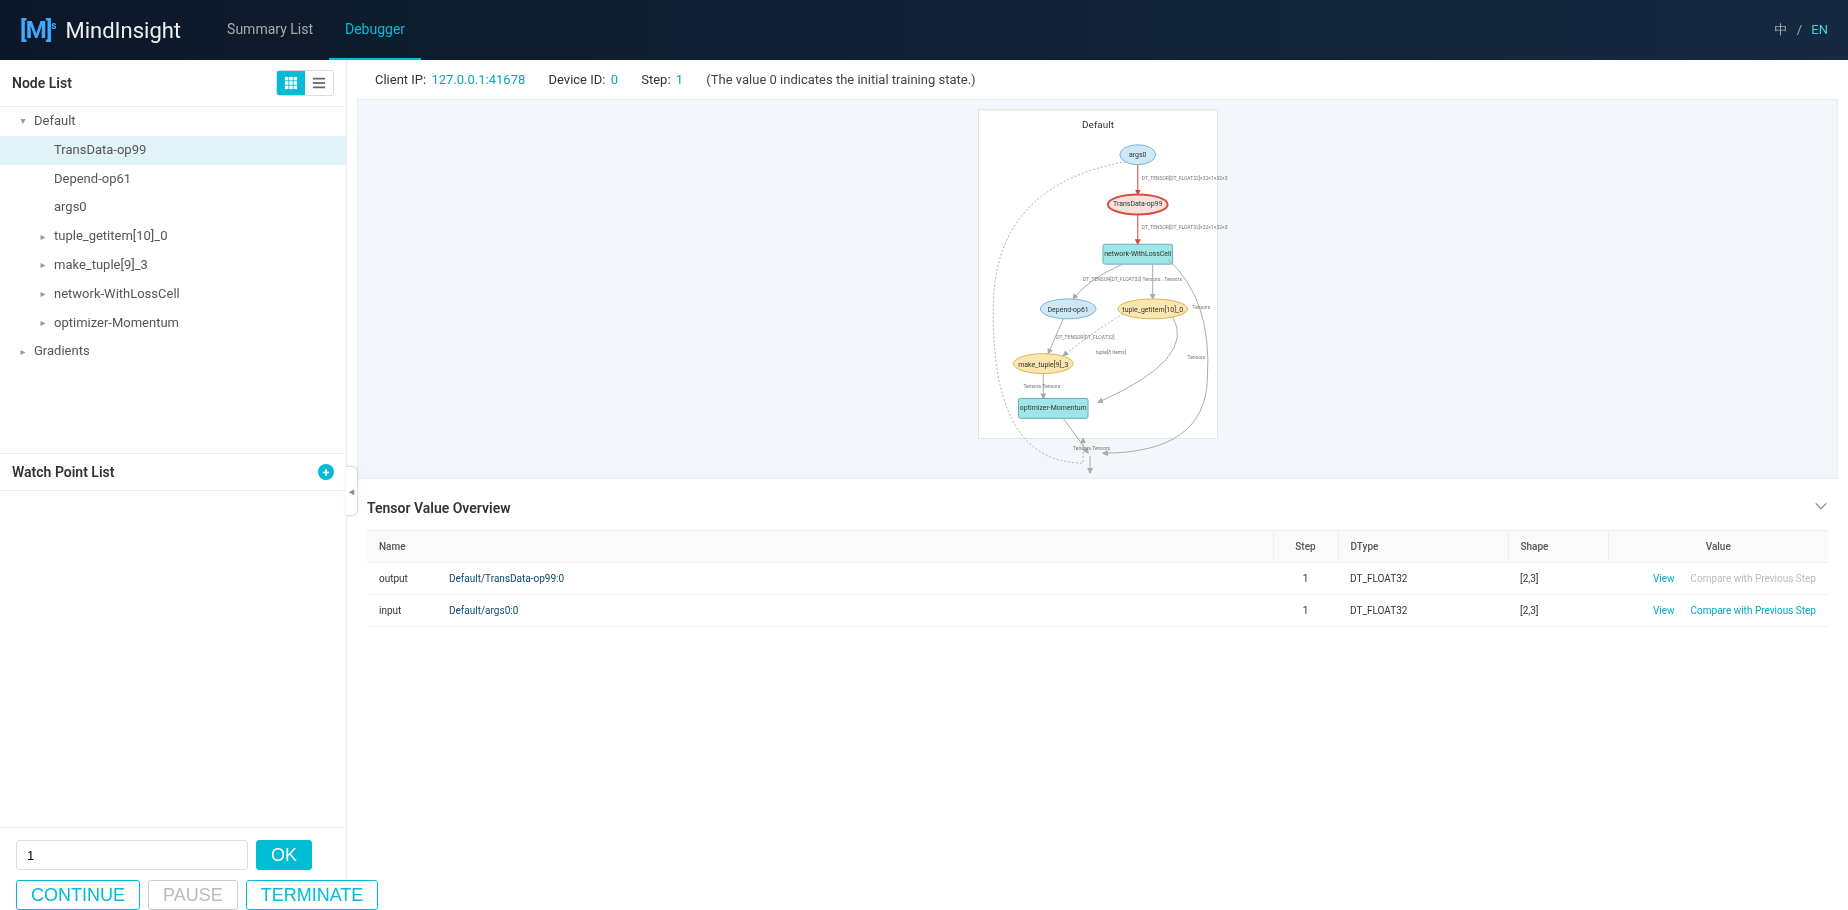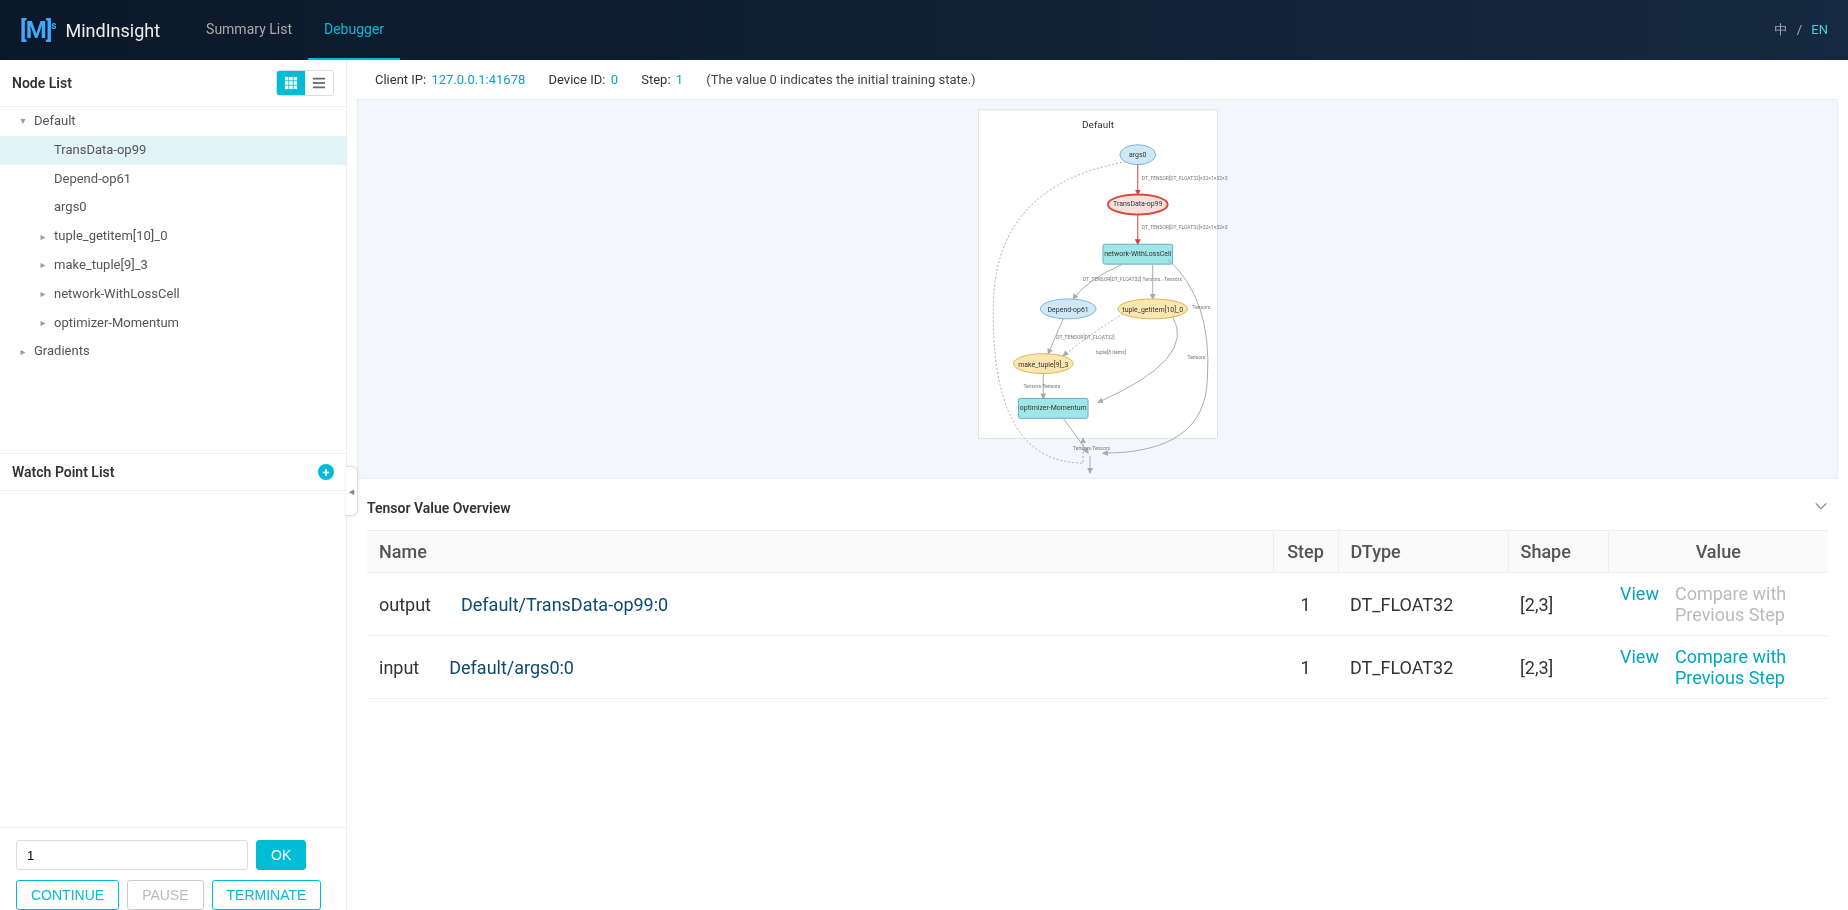--- a/index.html
+++ b/index.html
@@ -2,21 +2,21 @@
 <html><head>
   <meta charset="utf-8">
   <style>
     * { box-sizing: border-box; margin: 0; padding: 0; }
     body { font-family: -apple-system, BlinkMacSystemFont, "Segoe UI", Roboto, sans-serif; font-size: 14px; color: #333; background: #fff; }
     
     .header { display: flex; align-items: center; background: linear-gradient(to right, #0b1829, #152940); height: 60px; padding: 0 20px; color: #fff; }
     .logo { display: flex; align-items: center; margin-right: 30px; }
     .logo-icon { color: #40a9ff; font-size: 24px; font-weight: bold; margin-right: 10px; letter-spacing: -1px; }
     .logo-icon sup { font-size: 10px; }
-    .logo-text { font-size: 18px; font-weight: 400; color: #eee; }
+    .logo-text { font-size: 22px; font-weight: 400; color: #eee; }
     .nav-tabs { display: flex; height: 100%; }
     .nav-tab { display: flex; align-items: center; padding: 0 16px; color: #aaa; cursor: pointer; border-bottom: 2px solid transparent; }
     .nav-tab.active { color: #00bcd4; border-bottom-color: #00bcd4; }
     .lang-switch { margin-left: auto; color: #aaa; font-size: 13px; }
     .lang-switch .sep { margin: 0 6px; }
     .lang-switch .active { color: #40d0e0; }
     .lang-switch span { cursor: pointer; }
 
     .main { display: flex; height: calc(100vh - 48px); }
     
@@ -39,21 +39,21 @@
     .tree-item.depth-1 { padding-left: 38px; }
     .tree-item.selected { background: #e0f4f8; }
 
     .watch-header { display: flex; align-items: center; justify-content: space-between; padding: 10px 12px; border-top: 1px solid #eee; border-bottom: 1px solid #eee; font-size: 14px; font-weight: 600; }
     .watch-header .add-btn { width: 16px; height: 16px; border-radius: 50%; background: #00bcd4; color: #fff; display: flex; align-items: center; justify-content: center; font-size: 13px; line-height: 1; cursor: pointer; }
     .watch-body { flex: 1; }
 
     .sidebar-footer { padding: 12px 16px; border-top: 1px solid #eee; }
     .step-row { display: flex; gap: 8px; margin-bottom: 10px; }
     .step-row input { width: 232px; height: 30px; border: 1px solid #ddd; border-radius: 3px; padding: 0 10px; font-size: 13px; }
-    .btn { height: 30px; padding: 0 14px; border: 1px solid #00bcd4; background: #fff; color: #00bcd4; border-radius: 3px; font-size: 14px; cursor: pointer; }
+    .btn { height: 30px; padding: 0 14px; border: 1px solid #00bcd4; background: #fff; color: #00bcd4; border-radius: 3px; font-size: 18px; cursor: pointer; }
     .btn.primary { background: #00bcd4; color: #fff; }
     .btn.disabled { border-color: #ccc; color: #bbb; cursor: not-allowed; }
     .control-row { display: flex; gap: 8px; }
 
     .content { flex: 1; display: flex; flex-direction: column; position: relative; }
     .collapse-handle { position: absolute; left: -1px; top: 50%; transform: translateY(-50%); width: 12px; height: 50px; background: #fff; border: 1px solid #ddd; border-left: none; border-radius: 0 6px 6px 0; display: flex; align-items: center; justify-content: center; color: #888; cursor: pointer; z-index: 2; box-shadow: 0 0 4px rgba(0,0,0,.08); font-size: 11px;}
 
     .info-bar { padding: 12px 20px; font-size: 13px; color: #333; }
     .info-bar .val { color: #00a8c0; margin-right: 12px; margin-left: 2px;}
     .info-bar .lbl { color: #333; margin-left: 8px; }
@@ -61,21 +61,21 @@
 
     .graph-area { flex: 0 0 380px; background: #f3f7fb; margin: 0 10px; border: 1px solid #e5edf5; display: flex; justify-content: center; overflow: hidden; }
     .graph-svg { width: 260px; }
 
     .tensor-section { padding: 12px 20px 0 20px; }
     .tensor-header { display: flex; justify-content: space-between; align-items: center; padding: 8px 0; }
     .tensor-header h3 { font-size: 14px; font-weight: 600; }
     .tensor-header .chev { color: #888; cursor: pointer; }
 
     table { width: 100%; border-collapse: collapse; margin-top: 6px; }
-    th, td { text-align: left; padding: 10px 12px; font-size: 18px; }
+    th, td { text-align: left; padding: 10px 12px; font-size: 10px; }
     thead th { background: #fafafa; color: #555; font-weight: 500; border-top: 1px solid #eee; border-bottom: 1px solid #eee; border-right: 1px solid #eee; }
     thead th:last-child { border-right: none; text-align: center; }
     tbody td { border-bottom: 1px solid #f0f0f0; }
     .col-name { width: auto; }
     .col-step { width: 65px; text-align: center; }
     .col-dtype { width: 170px; }
     .col-shape { width: 100px; }
     .col-value { width: 220px; text-align: right; }
     .name-cell { display: flex; gap: 30px; align-items: center; }
     .name-cell .slot { color: #333; min-width: 40px; }

